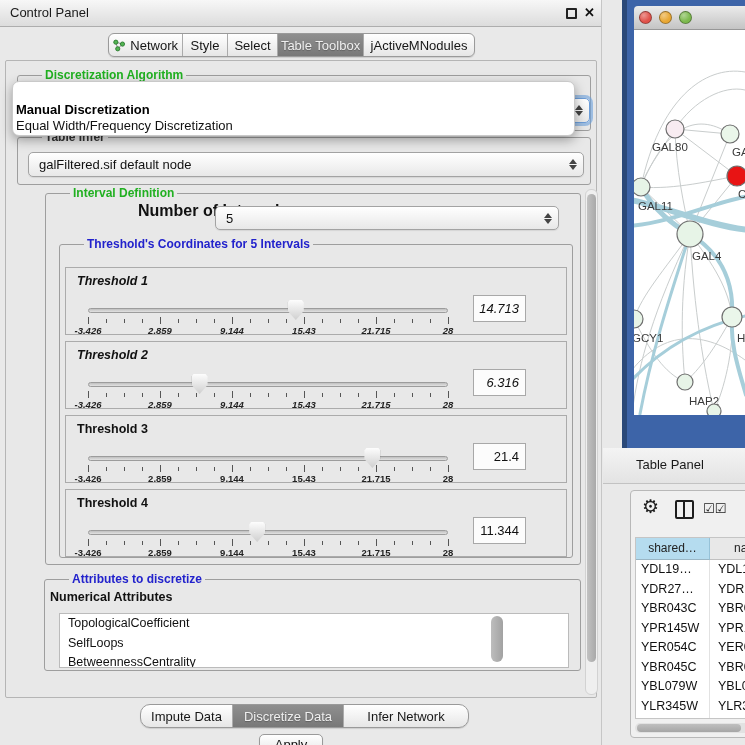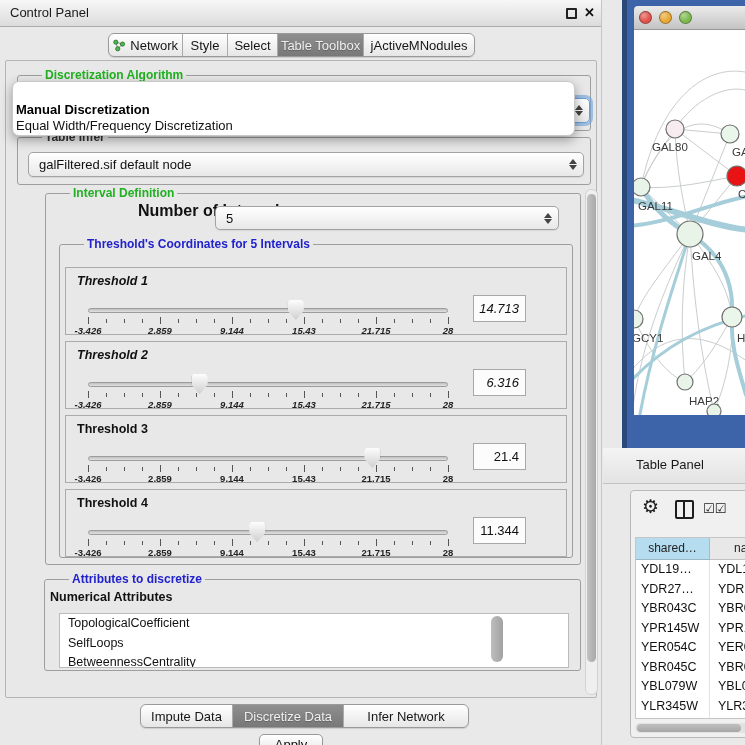--- a/index.html
+++ b/index.html
@@ -15,21 +15,21 @@
   #cp-close { position:absolute; right:6px; top:5px; font-size:13px; font-weight:bold; color:#111; }
 
   .seg-bar { position:absolute; display:flex; height:24px; border:1px solid #9A9A9A; border-radius:6px; overflow:hidden;
     background:linear-gradient(#FFFFFF,#E6E6E6); box-shadow:0 1px 1px rgba(0,0,0,.12); }
   .seg { display:flex; align-items:center; justify-content:center; gap:5px; font-size:13px; color:#161616;
     border-right:1px solid #ABABAB; padding:0 4px; white-space:nowrap; }
   .seg:last-child { border-right:none; }
   .seg.active { background:linear-gradient(#8F8F8F,#787878); color:#EFEFEF; text-shadow:0 1px 1px rgba(0,0,0,.25); }
 
   #top-tabs { left:89px; top:33px;margin-left:19px; }
-  #bottom-tabs { left:140px; top:704px; }
+  #bottom-tabs { left:140px; top:704px;border-radius:10px; }
 
   #cp-main { position:absolute; left:5px; top:60px; width:592px; height:638px; background:#E8E8E8;
     border:1px solid #B5B5B5; border-radius:2px; }
 
   .group { position:absolute; border:1px solid #9E9E9E; border-radius:3px; }
   .legend { position:absolute; top:-8px; left:24px; background:#E8E8E8; padding:0 3px; font-size:12px; white-space:nowrap;font-weight:bold; }
   .legend.green { color:#21B021; }
   .legend.blue  { color:#2222CC; }
   .legend.dark  { color:#333; }
 

